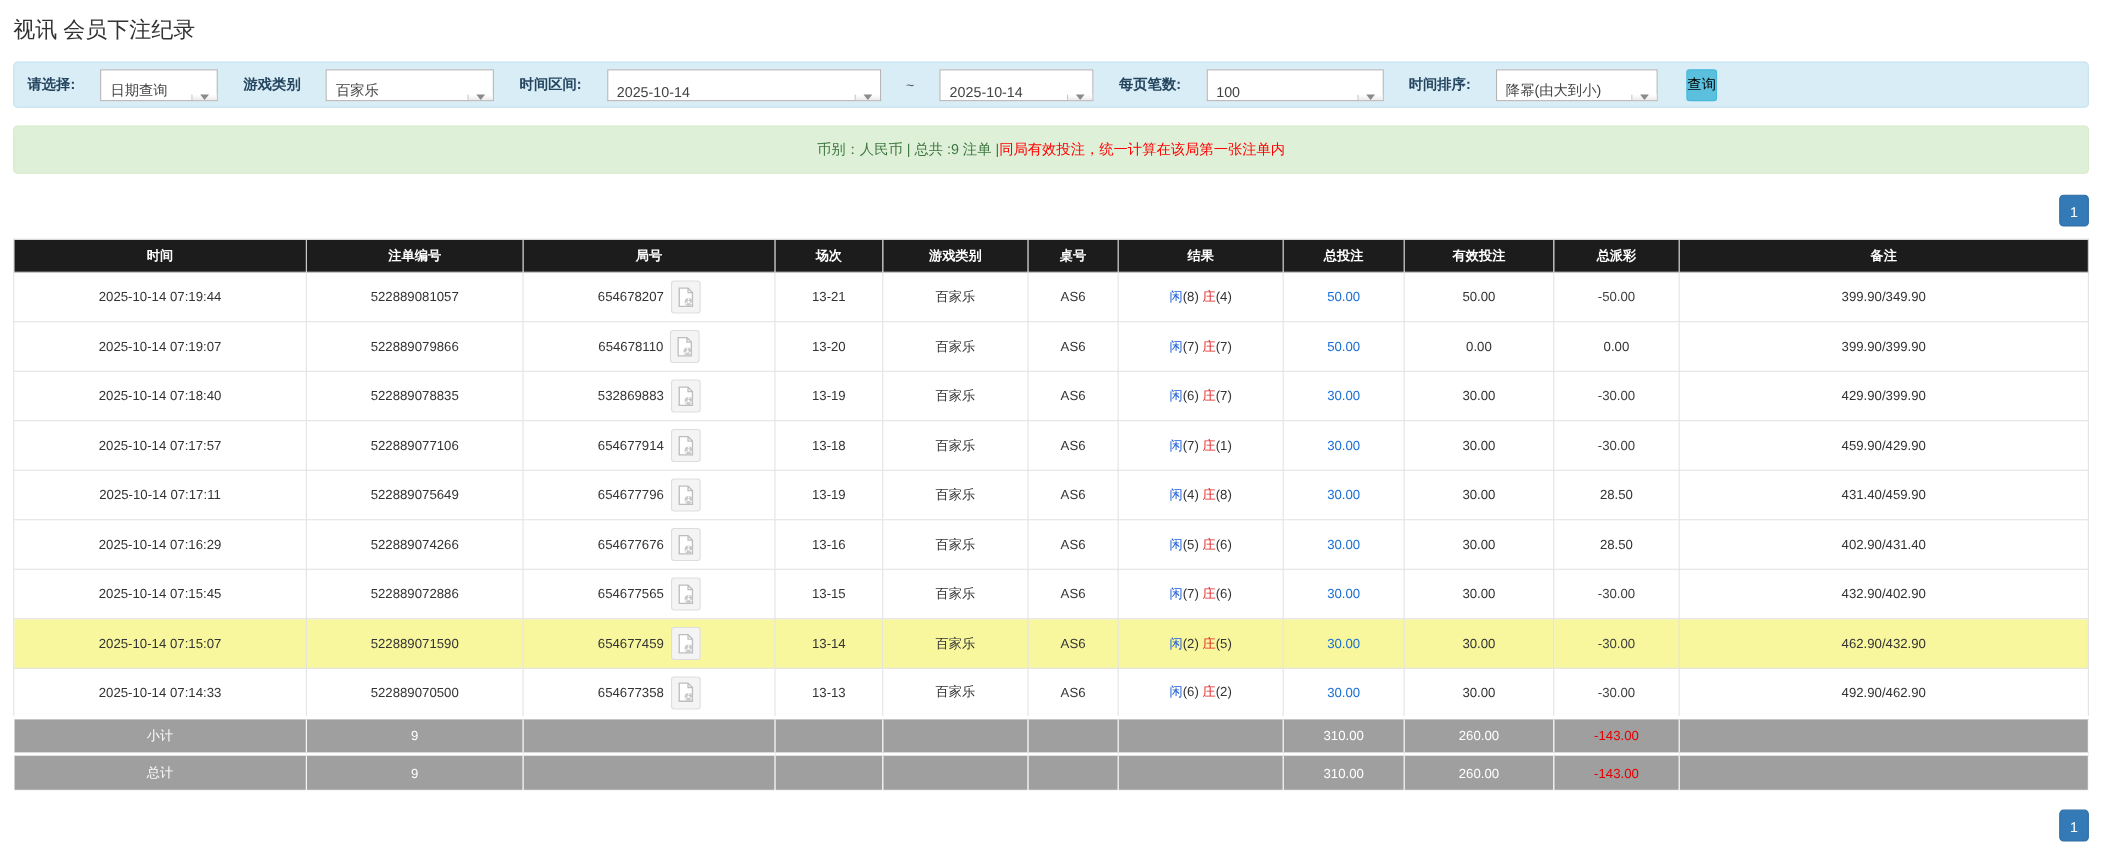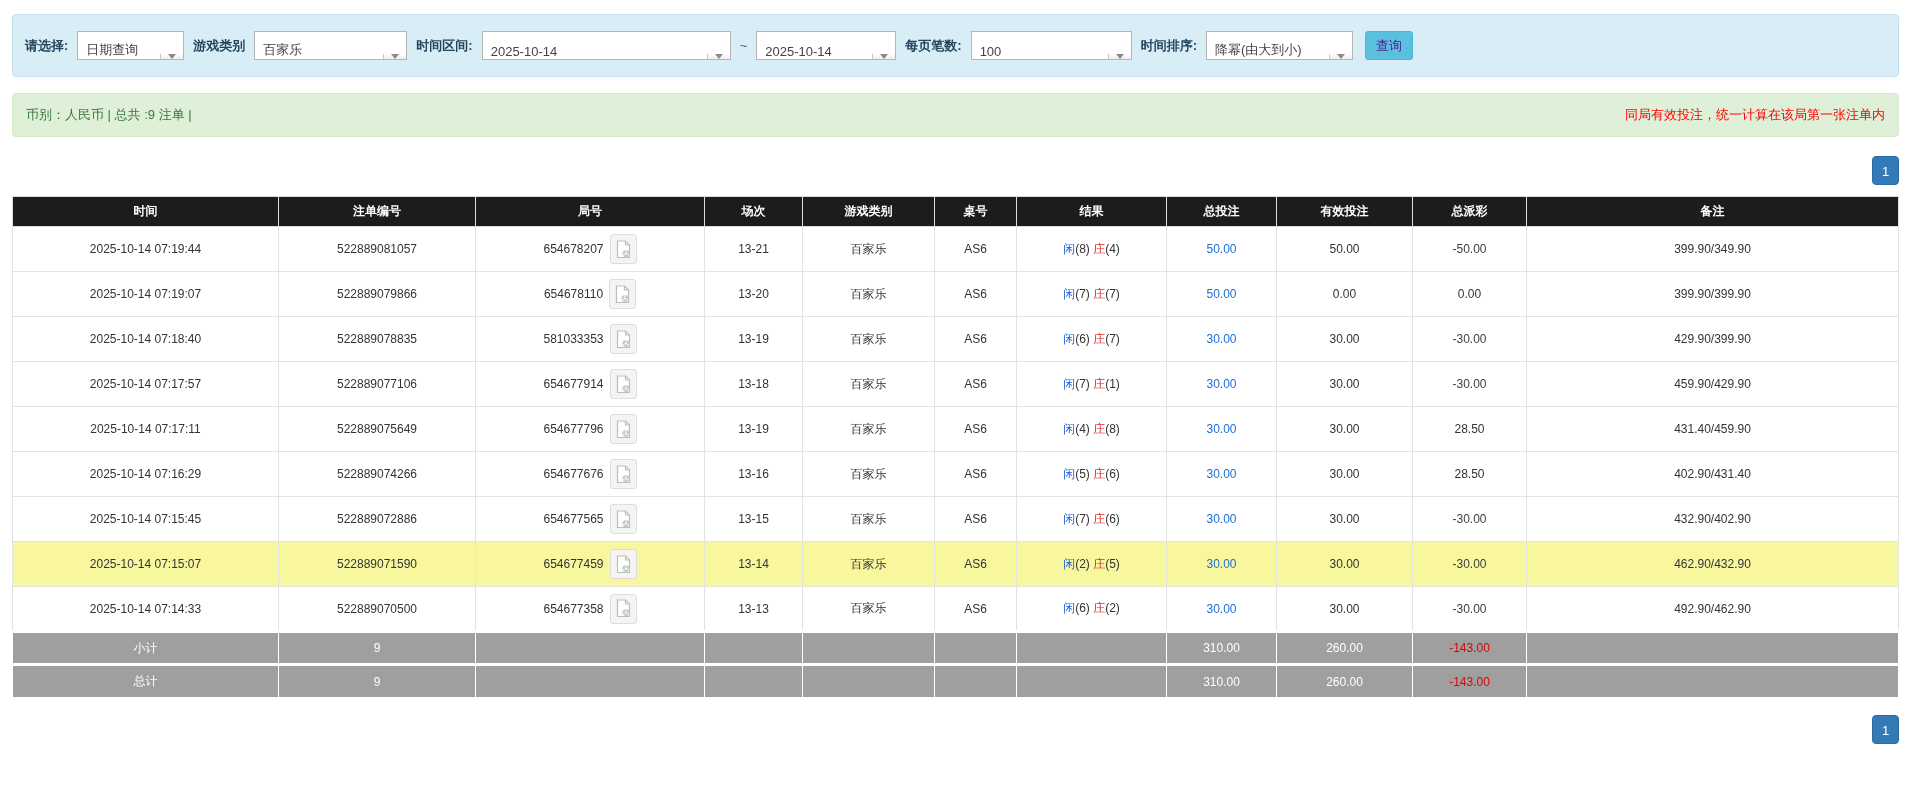--- a/index.html
+++ b/index.html
@@ -9,50 +9,50 @@
     font-family:"Liberation Sans","DejaVu Sans",sans-serif;
     color:#333;
   }
   .page { padding:0 12px; }
 
   
   .page-title { margin-top:14px; font-size:20px; font-weight:500; color:#333; height:28px; }
 
   
   .filter-bar {
-    margin-top:14px; height:63px;
+    margin-top:14px; height:42px;
     background:#d9edf7; border:1px solid #c3e1ef; border-radius:4px;
-    display:flex; align-items:center; gap:9px; padding:0 12px;
+    display:flex; align-items:center; gap:23px; padding:0 12px;
     white-space:nowrap;
   }
   .f-label { font-size:13px; font-weight:bold; color:#24455e; }
   .combo { display:inline-flex; align-items:flex-end; height:29px; background:#fff;
            border:1px solid #b5b5b5; }
   .combo .txt { display:flex; align-items:center; padding:0 8px; font-size:13px; color:#444; }
   .combo .arrow-btn { width:23px; border-left:1px solid #c8c8c8;
     background:linear-gradient(#ffffff,#ececec); display:flex; align-items:center; justify-content:center; cursor:pointer; }
   .caret { width:0; height:0; border-left:4px solid transparent; border-right:4px solid transparent; border-top:5px solid #8a8a8a; }
   .w-select  .txt { width:82px; }
   .w-game    .txt { width:128px; }
   .w-date1   .txt { width:224px; }
   .w-date2   .txt { width:115px; }
   .w-size    .txt { width:136px;margin-top:48px; }
   .w-sort    .txt { width:122px; }
   .tilde { font-size:13px; color:#555; }
   .search-btn {
-    height:29px; padding:0 10px; margin-left:3px;
-    background:#5bc0de; color:#4c1d95; border:1px solid #46b8da; border-radius:3px;
+    height:29px; padding:0 0; margin-left:3px;
+    background:#5bc0de; color:#000000; border:1px solid #46b8da; border-radius:3px;
     font-size:13px; cursor:pointer;
   }
 
   
   .summary-bar {
     margin-top:16px; height:44px;
     background:#dff0d8; border:1px solid #d6e9c6; border-radius:4px;
-    display:flex; align-items:center; justify-content:space-between;
+    display:flex; align-items:center; justify-content:center;
     padding:0 13px; font-size:13px;
   }
   .summary-left { color:#3c763d; }
   .summary-notice { color:#ff0000; }
 
   
   .pager { text-align:right; }
   .pager-top { margin-top:19px; }
   .pager-bottom { margin-top:17px; }
   .page-btn {
@@ -86,20 +86,21 @@
     background:#9f9f9f; color:#fff; height:33px;
     border:1px solid #fff; border-top:3px solid #fff;
   }
   tr.sumrow td.neg-sum { color:#e60000; }
 </style>
 </head>
 <body>
 
 <div class="page">
 
+  <div class="page-title">视讯 会员下注纪录</div>
 
   <div class="filter-bar">
     <span class="f-label">请选择:</span>
     <span class="combo w-select">
       <span class="txt">日期查询</span>
       <span class="arrow-btn">
           <span class="caret"></span>
         </span>
     </span>
 
@@ -246,21 +247,21 @@
     <td>0.00</td>
     <td>0.00</td>
     <td>399.90/399.90</td>
   </tr>
 
   <tr>
     <td>2025-10-14 07:18:40</td>
     <td>522889078835</td>
     <td>
       <span class="round-cell-inner">
-        <span>581033353</span>
+        <span>532869883</span>
         <span class="round-icon-btn">
           <svg width="15" height="19" viewBox="0 0 15 19">
             <path d="M1.5 1 H9.5 L13.5 5 V17.5 H1.5 Z" fill="#ffffff" stroke="#bdbdbd" stroke-width="1.2"></path>
             <path d="M9.5 1 V5 H13.5" fill="none" stroke="#bdbdbd" stroke-width="1.2"></path>
             <circle cx="10" cy="13.5" r="3.6" fill="#c9c9c9"></circle>
             <circle cx="10" cy="13.5" r="1.1" fill="#ffffff"></circle>
             <circle cx="10" cy="11" r="0.8" fill="#ffffff"></circle>
             <circle cx="7.8" cy="14.8" r="0.8" fill="#ffffff"></circle>
             <circle cx="12.2" cy="14.8" r="0.8" fill="#ffffff"></circle>
           </svg>

